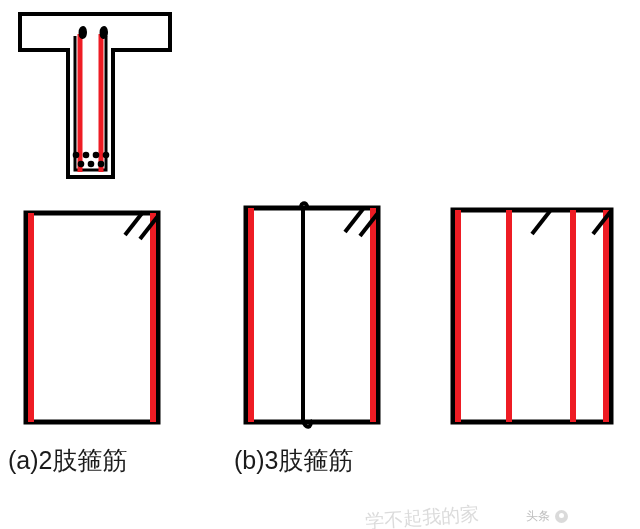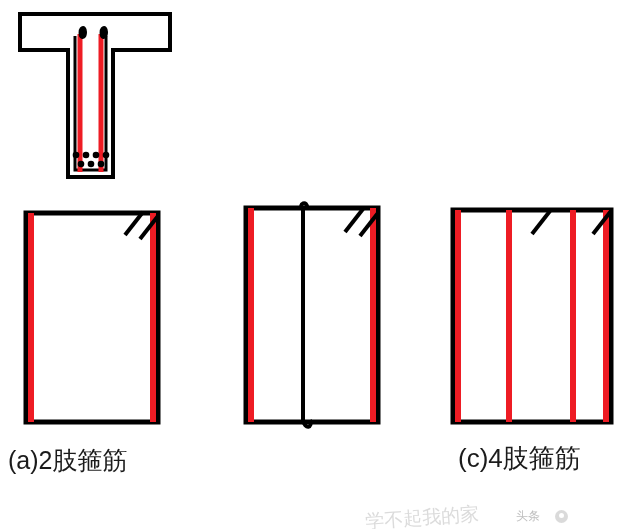--- a/index.html
+++ b/index.html
@@ -37,21 +37,21 @@
   #cap-a { left: 8px;   top: 444px; }
   #cap-b { left: 234px; top: 444px; }
   #cap-c { left: 458px; top: 441px; font-size: 26px; }
 
   .watermark {
     position: absolute;
     right: 8px;
     bottom: 4px;
     display: flex;
     align-items: center;
-    gap: 15px;
+    gap: 5px;
     opacity: 0.55;
   }
   .wm-text {
     font-family: "Liberation Sans", sans-serif;
     font-size: 12px;
     color: #8a8a8a;
     white-space: nowrap;
   }
   .wm-badge {
     display: inline-block;
@@ -147,21 +147,21 @@
 
       <line x1="509" y1="210" x2="509" y2="422" stroke="#ee1c24" stroke-width="6"></line>
       <line x1="573" y1="210" x2="573" y2="422" stroke="#ee1c24" stroke-width="6"></line>
 
       <line x1="532" y1="234" x2="550" y2="211" stroke="#000000" stroke-width="4"></line>
       <line x1="593" y1="234" x2="611" y2="211" stroke="#000000" stroke-width="4"></line>
     </g>
   </svg>
 
   <div class="caption" id="cap-a">(a)2肢箍筋</div>
-  <div class="caption" id="cap-c">(c)4肢箍筋</div>
+  <div class="caption" id="cap-b">(b)3肢箍筋</div>
 
   <div class="wm-big">学不起我的家</div>
 
   <div class="watermark">
     <span class="wm-text">头条</span>
     <span class="wm-badge"></span>
   </div>
 
 </div>
 

